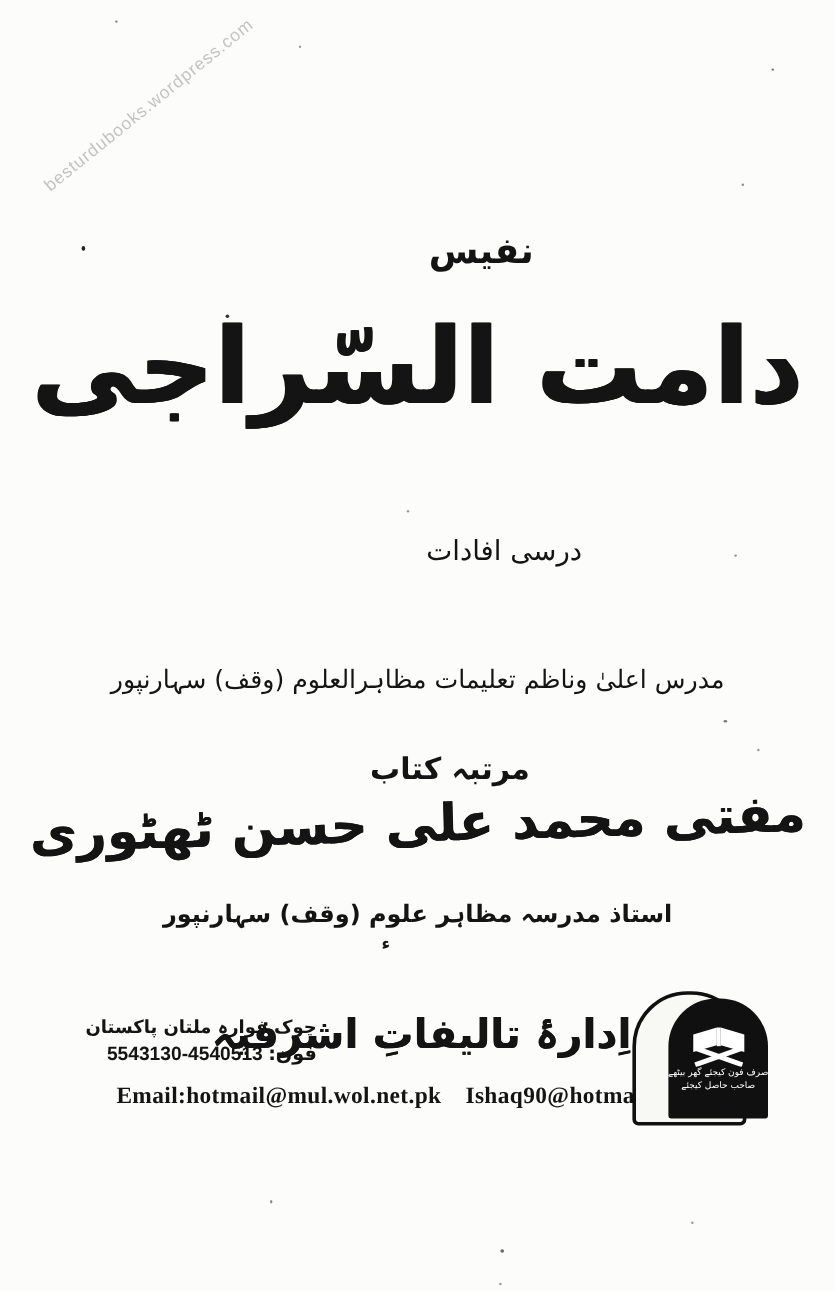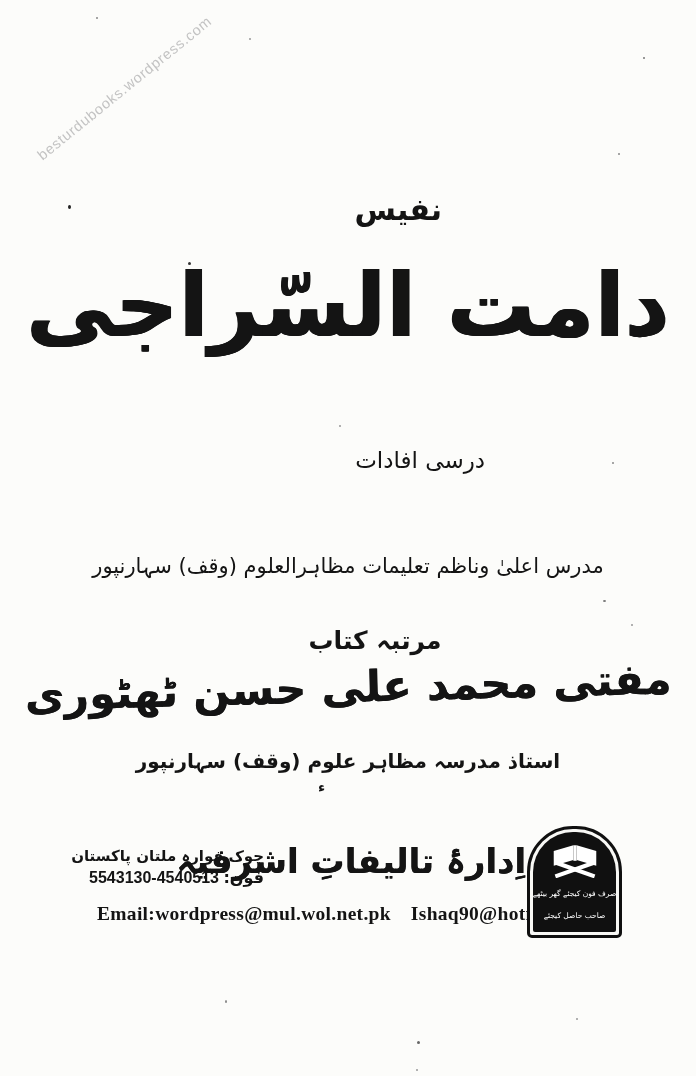--- a/index.html
+++ b/index.html
@@ -22,21 +22,21 @@
     pointer-events:none;
   }
   .watermark-text{
     transform:rotate(-39deg);
     white-space:nowrap;
     font-family:"Liberation Sans",sans-serif;
     font-size:14.5px;letter-spacing:0.8px;
     color:#c3c3c3;
   }
   
-  .series-title{top:192px;left:312px;width:130px;text-align:right;
+  .series-title{top:192px;left:336px;width:130px;text-align:center;
     font-size:30px;font-weight:bold;}
   .main-title{top:240px;font-size:88px;font-weight:bold;line-height:1.5;
     text-shadow:0.6px 0 #141414,-0.6px 0 #141414;}
   .subtitle{top:447px;left:285px;width:200px;font-size:23px;}
   
   .author-line{top:494px;font-size:23px;white-space:nowrap;}
   .author-name{font-size:31px;font-weight:bold;}
   .author-designation{top:554px;font-size:21px;}
   
   .compiler-label{top:626px;left:275px;width:200px;text-align:center;
@@ -56,21 +56,21 @@
   .email-line{top:903px;left:97px;font-size:19.5px;font-weight:600;
     font-family:"Liberation Serif",serif;letter-spacing:0.3px;white-space:nowrap;}
   .email-line .gap{display:inline-block;width:20px;}
   
   .logo{left:527px;top:826px;width:95px;height:112px;
     border:3px solid #101010;border-radius:46px 46px 5px 5px;
     box-sizing:border-box;padding:3px;background:#f8f8f5;}
   .logo-inner{width:100%;height:100%;background:#101010;
     border-radius:40px 40px 2px 2px;
     display:flex;flex-direction:column;align-items:center;justify-content:center;
-    gap:11px;box-sizing:border-box;padding:4px 2px 5px 2px;}
+    gap:0;box-sizing:border-box;padding:4px 2px 5px 2px;margin-left:24px;}
   .logo-book{width:58px;height:36px;flex:none;}
   .logo-caption{color:#ffffff;font-size:7.5px;line-height:1.35;text-align:center;
     direction:rtl;white-space:nowrap;}
   
   .sp{position:absolute;border-radius:50%;background:#555;}
 </style>
 </head>
 <body>
 
 <div id="page">
@@ -100,21 +100,21 @@
 
   <div class="abs publisher-contact">
     <div class="urdu publisher-address">چوک فوارہ ملتان پاکستان</div>
     <div class="publisher-phone">
       <span class="urdu">فون:</span>
       <span>4540513-5543130</span>
     </div>
   </div>
 
   <div class="abs email-line">
-    <span>Email:wordpress@mul.wol.net.pk</span><span class="gap"></span><span>Ishaq90@hotmail.com</span>
+    <span>Email:hotmail@mul.wol.net.pk</span><span class="gap"></span><span>Ishaq90@hotmail.com</span>
   </div>
 
   <div class="abs logo">
     <div class="logo-inner">
       <svg class="logo-book" viewBox="0 0 64 44" xmlns="http://www.w3.org/2000/svg">
         <polygon points="6,11 30,4 30,22 6,29" fill="#ffffff"></polygon>
         <polygon points="34,4 58,11 58,29 34,22" fill="#ffffff"></polygon>
         <rect x="30" y="4" width="4" height="19" fill="#ffffff"></rect>
         <path d="M8 42 L56 25" stroke="#ffffff" stroke-width="5"></path>
         <path d="M56 42 L8 25" stroke="#ffffff" stroke-width="5"></path>

